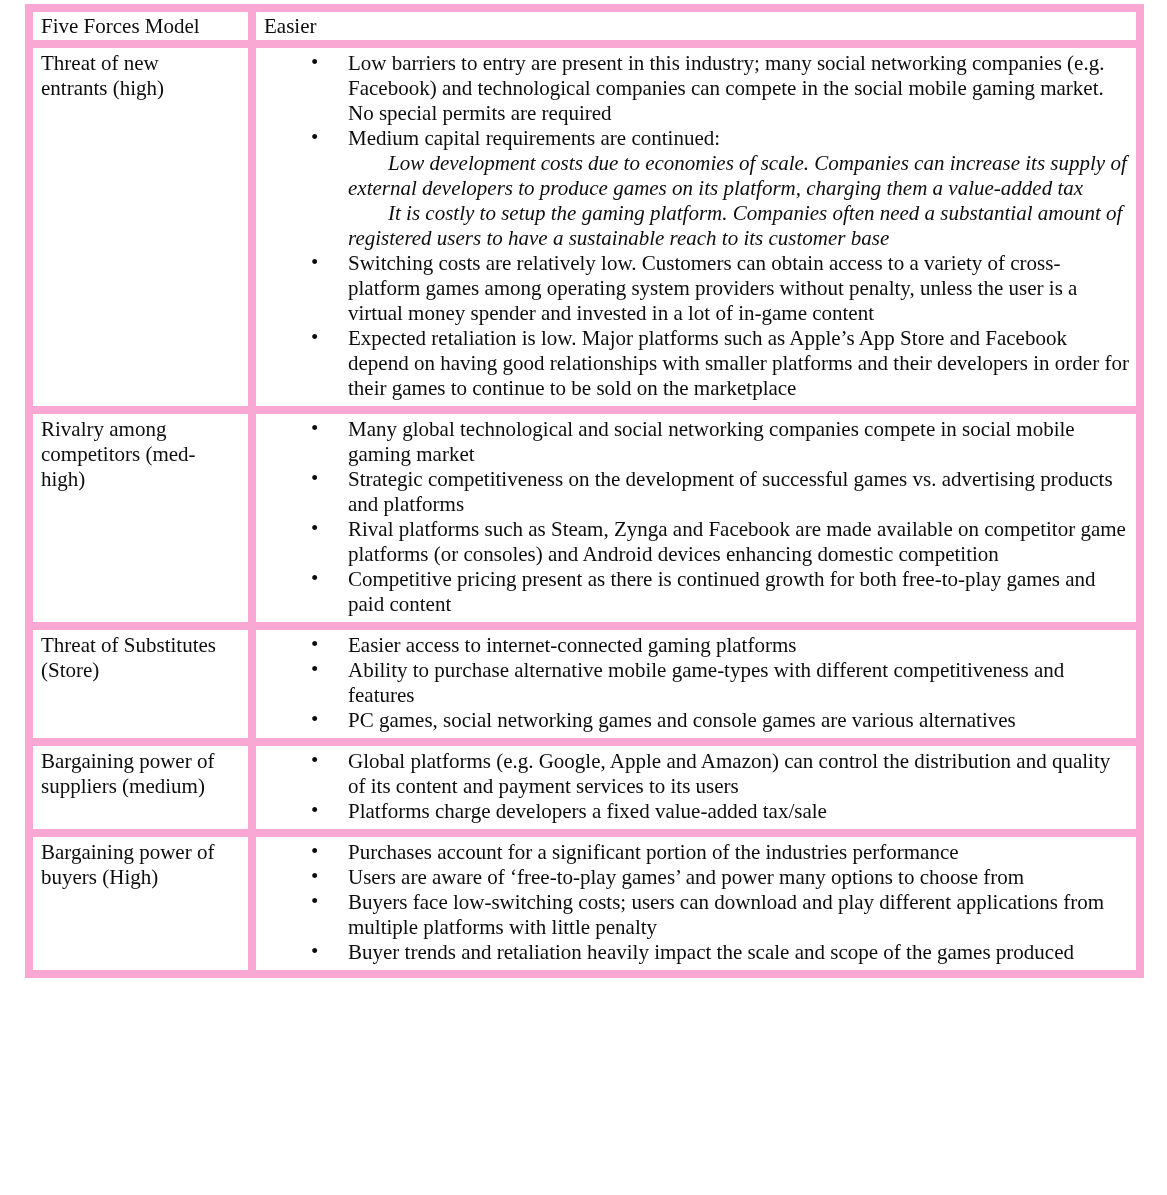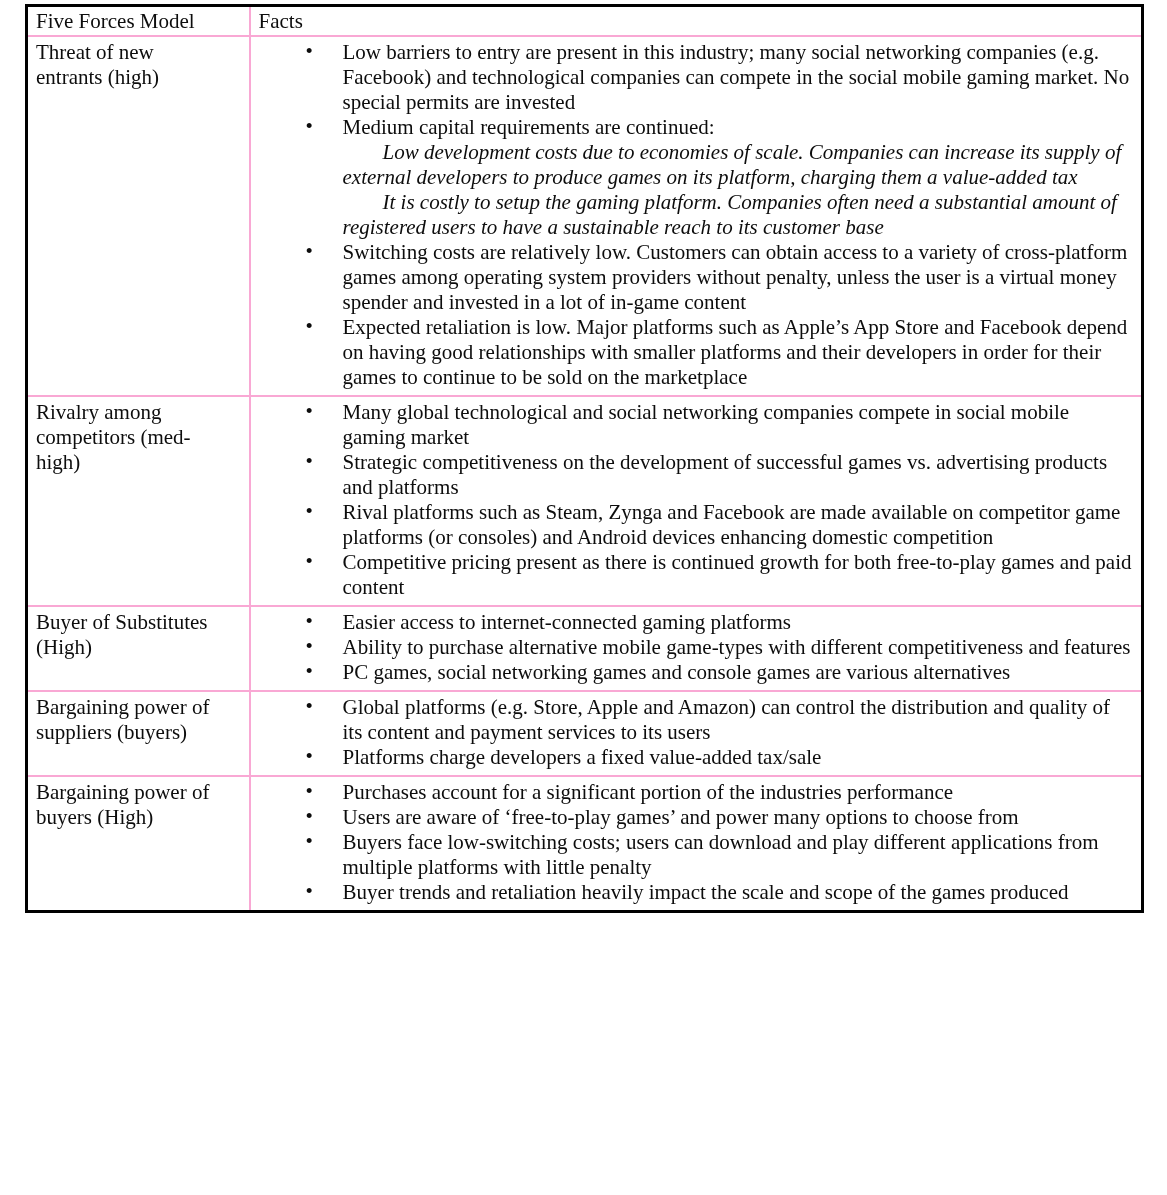--- a/index.html
+++ b/index.html
@@ -12,21 +12,21 @@
   }
   .page { position: relative; width: 1167px; height: 1195px; background: #ffffff; }
 
   table.ff-table {
     position: absolute; left: 25px; top: 4px;
     width: 1119px;
     border-collapse: collapse;
     table-layout: fixed;
     border: 3px solid #000;
   }
-  .ff-table th, .ff-table td { border: 2px solid #f9a8d4; margin-left: 17px; }
+  .ff-table th, .ff-table td { border: 8px solid #f9a8d4; margin-left: 17px; }
 
   col.col-force { width: 223px; }
 
   .ff-table th {
     text-align: left;
     font-weight: normal;
     font-size: 21px;
     line-height: 25px;
     padding: 2px 8px 1px 8px;
     vertical-align: top;
@@ -60,32 +60,32 @@
     <colgroup>
       <col class="col-force">
       <col class="col-facts">
     </colgroup>
     <thead>
       <tr>
         <th>
           <span>Five Forces Model</span>
         </th>
         <th>
-          <span>Facts</span>
+          <span>Easier</span>
         </th>
       </tr>
     </thead>
     <tbody>
   <tr>
     <td class="force-cell">
       <div class="force-label">Threat of new entrants (high)</div>
     </td>
     <td class="facts-cell">
       <div class="facts-list">
-              <div class="fact fact--bullet"><span class="dot">•</span><span class="fact-text">Low barriers to entry are present in this industry; many social networking companies (e.g. Facebook) and technological companies can compete in the social mobile gaming market. No special permits are invested</span></div>
+              <div class="fact fact--bullet"><span class="dot">•</span><span class="fact-text">Low barriers to entry are present in this industry; many social networking companies (e.g. Facebook) and technological companies can compete in the social mobile gaming market. No special permits are required</span></div>
               <div class="fact fact--bullet"><span class="dot">•</span><span class="fact-text">Medium capital requirements are continued:</span></div>
               <div class="fact fact--indent"><span class="fact-text">Low development costs due to economies of scale. Companies can increase its supply of external developers to produce games on its platform, charging them a value-added tax</span></div>
               <div class="fact fact--indent"><span class="fact-text">It is costly to setup the gaming platform. Companies often need a substantial amount of registered users to have a sustainable reach to its customer base</span></div>
               <div class="fact fact--bullet"><span class="dot">•</span><span class="fact-text">Switching costs are relatively low. Customers can obtain access to a variety of cross-platform games among operating system providers without penalty, unless the user is a virtual money spender and invested in a lot of in-game content</span></div>
               <div class="fact fact--bullet"><span class="dot">•</span><span class="fact-text">Expected retaliation is low. Major platforms such as Apple’s App Store and Facebook depend on having good relationships with smaller platforms and their developers in order for their games to continue to be sold on the marketplace</span></div>
             </div>
     </td>
   </tr>
 
   <tr>
@@ -97,38 +97,38 @@
               <div class="fact fact--bullet"><span class="dot">•</span><span class="fact-text">Many global technological and social networking companies compete in social mobile gaming market</span></div>
               <div class="fact fact--bullet"><span class="dot">•</span><span class="fact-text">Strategic competitiveness on the development of successful games vs. advertising products and platforms</span></div>
               <div class="fact fact--bullet"><span class="dot">•</span><span class="fact-text">Rival platforms such as Steam, Zynga and Facebook are made available on competitor game platforms (or consoles) and Android devices enhancing domestic competition</span></div>
               <div class="fact fact--bullet"><span class="dot">•</span><span class="fact-text">Competitive pricing present as there is continued growth for both free-to-play games and paid content</span></div>
             </div>
     </td>
   </tr>
 
   <tr>
     <td class="force-cell">
-      <div class="force-label">Buyer of Substitutes (High)</div>
+      <div class="force-label">Threat of Substitutes (Store)</div>
     </td>
     <td class="facts-cell">
       <div class="facts-list">
               <div class="fact fact--bullet"><span class="dot">•</span><span class="fact-text">Easier access to internet-connected gaming platforms</span></div>
               <div class="fact fact--bullet"><span class="dot">•</span><span class="fact-text">Ability to purchase alternative mobile game-types with different competitiveness and features</span></div>
               <div class="fact fact--bullet"><span class="dot">•</span><span class="fact-text">PC games, social networking games and console games are various alternatives</span></div>
             </div>
     </td>
   </tr>
 
   <tr>
     <td class="force-cell">
-      <div class="force-label">Bargaining power of suppliers (buyers)</div>
+      <div class="force-label">Bargaining power of suppliers (medium)</div>
     </td>
     <td class="facts-cell">
       <div class="facts-list">
-              <div class="fact fact--bullet"><span class="dot">•</span><span class="fact-text">Global platforms (e.g. Store, Apple and Amazon) can control the distribution and quality of its content and payment services to its users</span></div>
+              <div class="fact fact--bullet"><span class="dot">•</span><span class="fact-text">Global platforms (e.g. Google, Apple and Amazon) can control the distribution and quality of its content and payment services to its users</span></div>
               <div class="fact fact--bullet"><span class="dot">•</span><span class="fact-text">Platforms charge developers a fixed value-added tax/sale</span></div>
             </div>
     </td>
   </tr>
 
   <tr>
     <td class="force-cell">
       <div class="force-label">Bargaining power of buyers (High)</div>
     </td>
     <td class="facts-cell">

